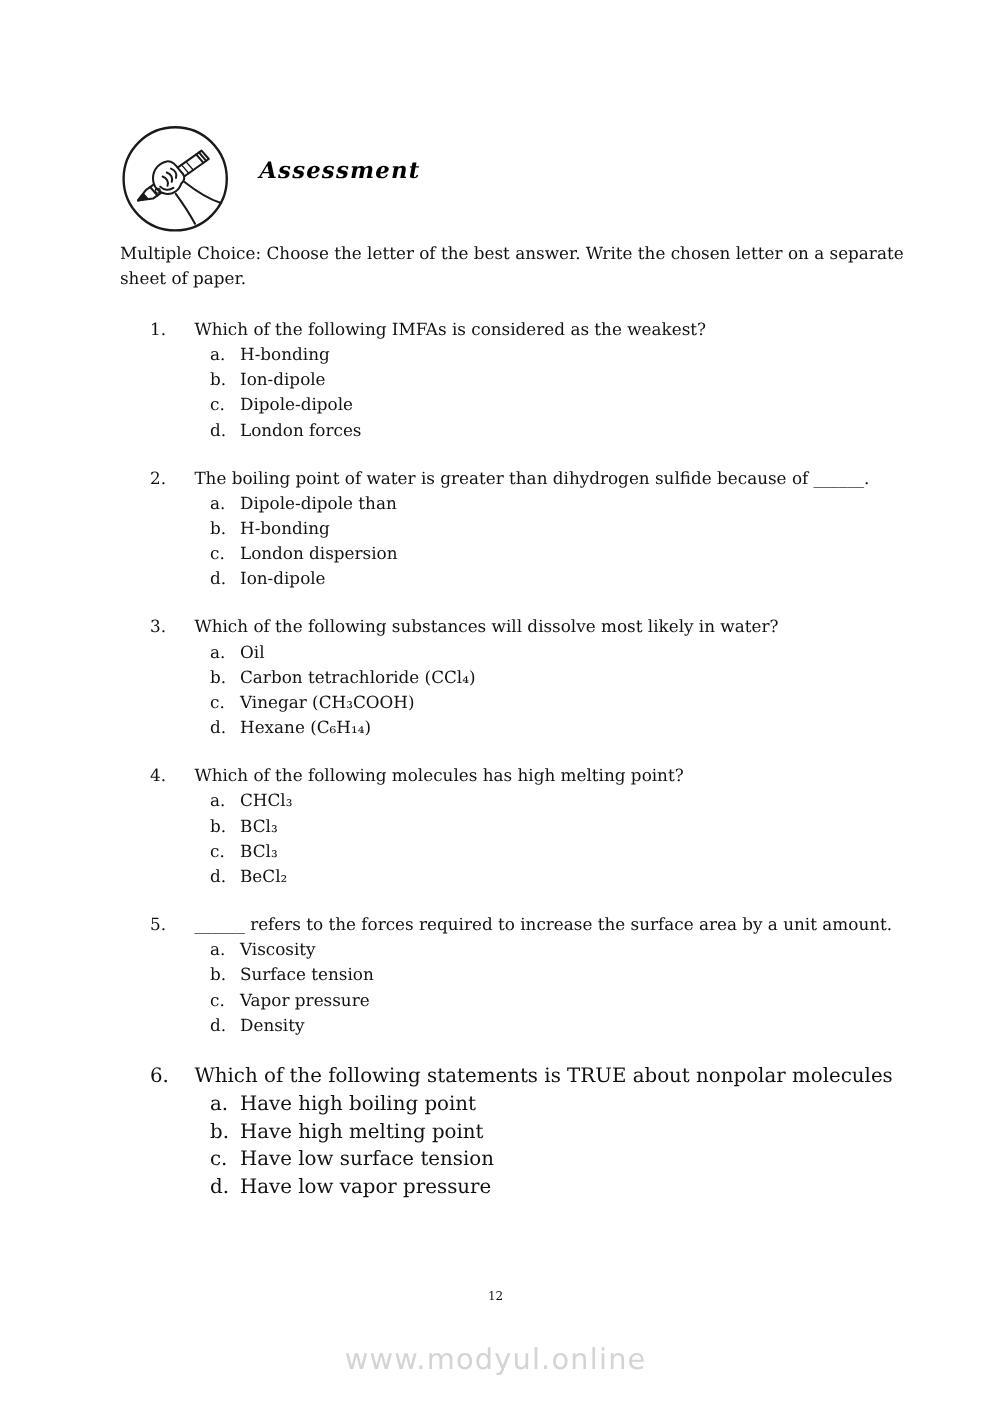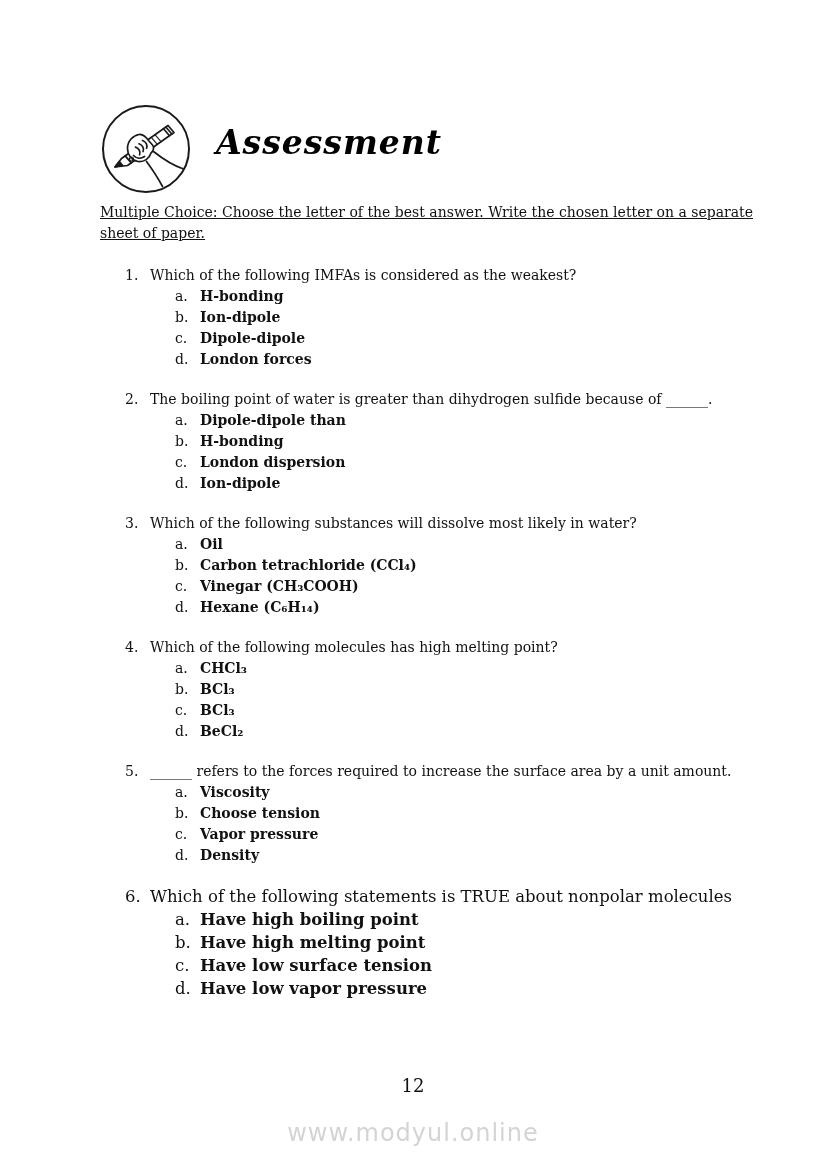--- a/index.html
+++ b/index.html
@@ -18,52 +18,51 @@
   }
   .header{
     display:flex;
     align-items:center;
     height:92px;
     margin-bottom:7px;
   }
   .icon-wrap{width:92px;height:92px;flex:none;}
   .icon-wrap svg{display:block;}
   .title{
-    font-size:33px;
+    font-size:19px;
     font-weight:bold;
     font-style:italic;
     letter-spacing:1px;
     color:#000000;
     margin:0 0 14px 24px;
   }
   .instructions{
     font-size:14px;
     line-height:21px;
     text-align:justify;
     margin:0 0 21px 0;
-    text-decoration:underline;
   }
   .question{
     margin:0 0 19px 25px;
     font-size:14px;
     line-height:21px;
   }
   .question.large{font-size:16.5px;line-height:23px;}
   .q-line{display:flex;}
   .q-num{width:25px;flex:none;}
-  .q-text{display:block;flex:1;text-align:justify;}
+  .q-text{display:block;flex:1;text-align:justify;margin-left:12px;}
   .options{margin-left:50px;}
   .opt{display:flex;}
   .opt-letter{width:25px;flex:none;}
-  .opt-text{display:block;flex:1;font-weight:bold;}
+  .opt-text{display:block;flex:1;}
   .page-number{
     position:absolute;
     top:1075px;left:0;width:100%;
     text-align:center;
-    font-size:18px;
+    font-size:10px;
     color:#111111;
   }
   .watermark{
     position:absolute;
     top:1119px;left:0;width:100%;
     text-align:center;
     font-family:"DejaVu Sans", sans-serif;
     font-size:24px;
     letter-spacing:1px;
     color:#d4d4d4;
@@ -218,21 +217,21 @@
         <span class="q-num">5.</span>
         <span class="q-text">______ refers to the forces required to increase the surface area by a unit amount.</span>
       </div>
       <div class="options">
         <div class="opt">
             <span class="opt-letter">a.</span>
             <span class="opt-text">Viscosity</span>
           </div>
         <div class="opt">
             <span class="opt-letter">b.</span>
-            <span class="opt-text">Choose tension</span>
+            <span class="opt-text">Surface tension</span>
           </div>
         <div class="opt">
             <span class="opt-letter">c.</span>
             <span class="opt-text">Vapor pressure</span>
           </div>
         <div class="opt">
             <span class="opt-letter">d.</span>
             <span class="opt-text">Density</span>
           </div>
       </div>

